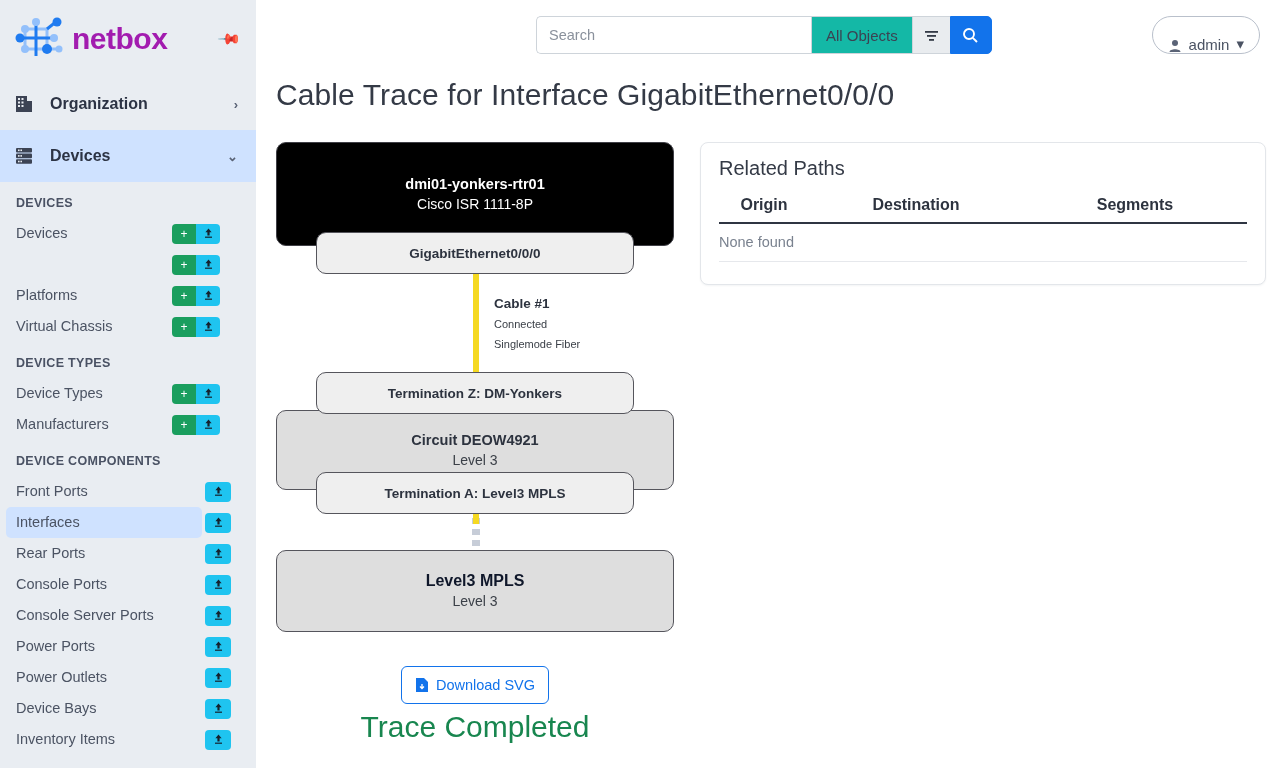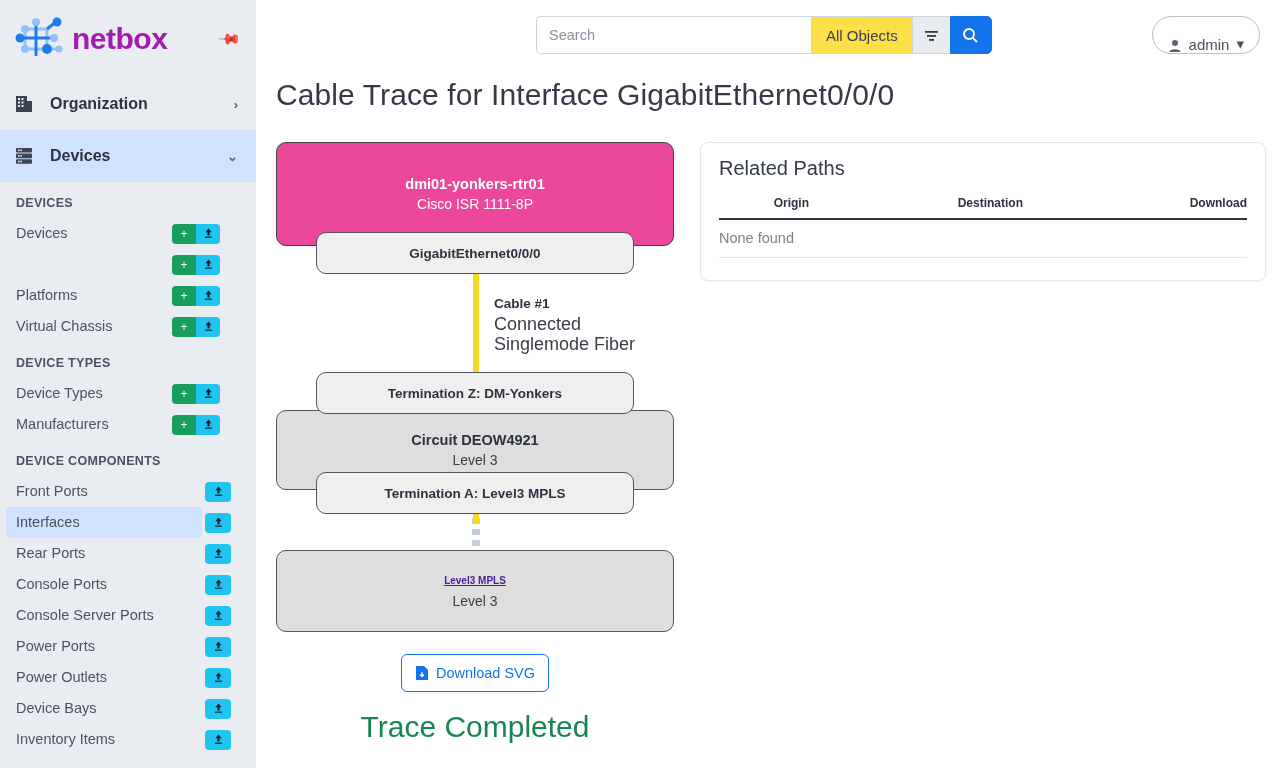--- a/index.html
+++ b/index.html
@@ -94,21 +94,21 @@
     border: 1px solid #ced4da; border-right: none;
     border-radius: 5px 0 0 5px;
     font-size: 14.5px; padding: 0 12px;
     color: #333; background: #fff;
     outline: none;
     font-family: "Liberation Sans", sans-serif;
   }
   .search-input::placeholder { color: #8a919c; }
   .obj-select {
     display: flex; align-items: center; justify-content: center;
-    background: #fde047; border: 1px solid #ced4da; border-right: none;
+    background: #14b8a6; border: 1px solid #ced4da; border-right: none;
     padding: 0 14px; font-size: 15px; color: #3b4252;
   }
   .filter-btn {
     display: flex; align-items: center; justify-content: center;
     background: #e9ecef; border: 1px solid #ced4da; border-right: none;
     width: 38px;
   }
   .search-btn {
     display: flex; align-items: center; justify-content: center;
     background: #1273eb; border: 1px solid #1273eb;
@@ -135,85 +135,85 @@
 
   
   .trace { position: relative; width: 398px; }
   .node {
     border-radius: 10px;
     text-align: center;
     position: relative;
     display: flex; flex-direction: column; justify-content: center;
   }
   .node-device {
-    background: #ec4899; border: 1px solid #3f3f46;
+    background: #000000; border: 1px solid #3f3f46;
     height: 104px; color: #fff;
   }
   .node-device .l1 { font-weight: 700; font-size: 14.5px; line-height: 20px; }
   .node-device .l2, .node-device .l3 { font-size: 14px; line-height: 20px; }
 
   .term-box {
     position: absolute; left: 40px; width: 318px;
     height: 42px;
     background: #efefef; border: 1px solid #55555c; border-radius: 10px;
     display: flex; align-items: center; justify-content: center;
     font-size: 13.5px; font-weight: 700; color: #2d333f;
     z-index: 3;
   }
   .cable-line {
     position: absolute; left: 197px; width: 6px;
     background: #f5d922; z-index: 1;
   }
   .cable-info { position: absolute; left: 218px; text-align: left; }
   .cable-info .ci-t { font-weight: 700; font-size: 13.5px; line-height: 20px; color:#2d333f; }
-  .cable-info .ci-s { font-size: 18px; line-height: 20px; color:#3b4048; }
+  .cable-info .ci-s { font-size: 11px; line-height: 20px; color:#3b4048; }
 
   .circuit-box {
     position: absolute; left: 0; width: 398px; height: 80px;
     background: #dedede; border: 1px solid #55555c; border-radius: 10px;
     display: flex; flex-direction: column; align-items: center; justify-content: center;
     z-index: 2;
   }
   .circuit-box .c1 { font-weight: 700; font-size: 14.5px; line-height: 20px; color:#2d333f; }
   .circuit-box .c2 { font-size: 14px; line-height: 20px; color:#3b4048; }
 
   .provider-box {
     position: absolute; left: 0; width: 398px; height: 82px;
     background: #dedede; border: 1px solid #55555c; border-radius: 10px;
     display: flex; flex-direction: column; align-items: center; justify-content: center;
   }
-  .provider-box .p1 { font-weight: 700; font-size: 10px; line-height: 20px; color:#4c1d95;text-decoration:underline; }
+  .provider-box .p1 { font-weight: 700; font-size: 16px; line-height: 20px; color:#0f172a; }
   .provider-box .p2 { font-size: 14px; line-height: 20px; color:#3b4048; }
 
   .dot-link { position: absolute; left: 196px; width: 8px; }
   .dot-link i { display: block; width: 8px; height: 6px; background: #c7cdd8; margin-bottom: 5px; }
 
   .dl-wrap { position: absolute; top: 512px; left: 0; width: 398px; display: flex; justify-content: center; }
   .dl-btn {
     display: flex; align-items: center; gap: 7px;
     height: 32px; padding: 18px 13px;
     border: 1px solid #1273eb; border-radius: 6px;
-    background: #fff; color: #1273eb; font-size: 14.5px;
+    background: #fff; color: #1273eb; font-size: 14.5px; margin-top: 12px;
   }
   .trace-done {
     position: absolute; top: 568px; left: 0; width: 398px;
     text-align: center; font-size: 30px; color: #18864f;
   }
 
   
   .card {
     border: 1px solid #e3e6ea; border-radius: 8px;
     background: #fff; padding: 14px 18px 22px 18px;
     box-shadow: 0 1px 2px rgba(20,30,50,.05);
     width: 566px;
   }
   .card-title { font-size: 20px; color: #343a46; padding-bottom: 16px; }
   table.paths { width: 100%; border-collapse: collapse; }
   table.paths th {
-    text-align: right; font-size: 12px; font-weight: 700; color: #2d333f;
+    text-align: center; font-size: 16px; font-weight: 700; color: #2d333f;
     padding: 0 0 8px 0; border-bottom: 2px solid #2f3542;
   }
   table.paths th.c-dest { width: 214px; }
   table.paths th.c-seg { width: 224px; }
   table.paths td {
     font-size: 14.5px; color: #7a828f;
     padding: 10px 0 11px 0; border-bottom: 1px solid #e6e8ec;
   }
 </style>
 </head>
@@ -555,21 +555,21 @@
       </div>
 
       <div class="paths-col">
         <div class="card">
           <div class="card-title">Related Paths</div>
           <table class="paths">
             <thead>
               <tr>
                 <th>Origin</th>
                 <th class="c-dest">Destination</th>
-                <th class="c-seg">Download</th>
+                <th class="c-seg">Segments</th>
               </tr>
             </thead>
             <tbody>
               <tr>
                 <td colspan="3">None found</td>
               </tr>
             </tbody>
           </table>
         </div>
       </div>

